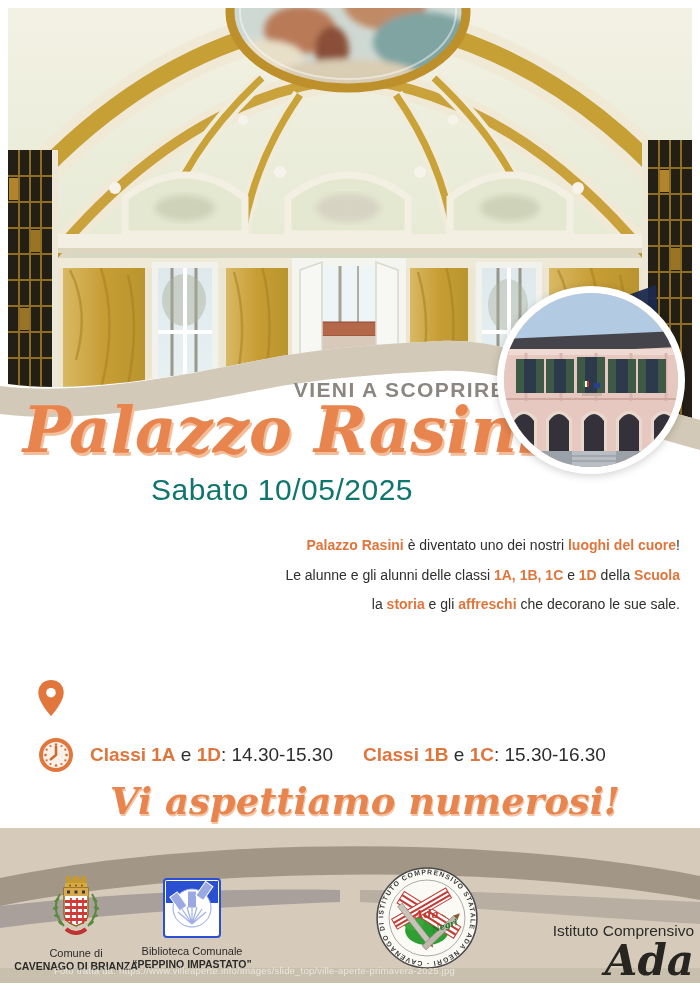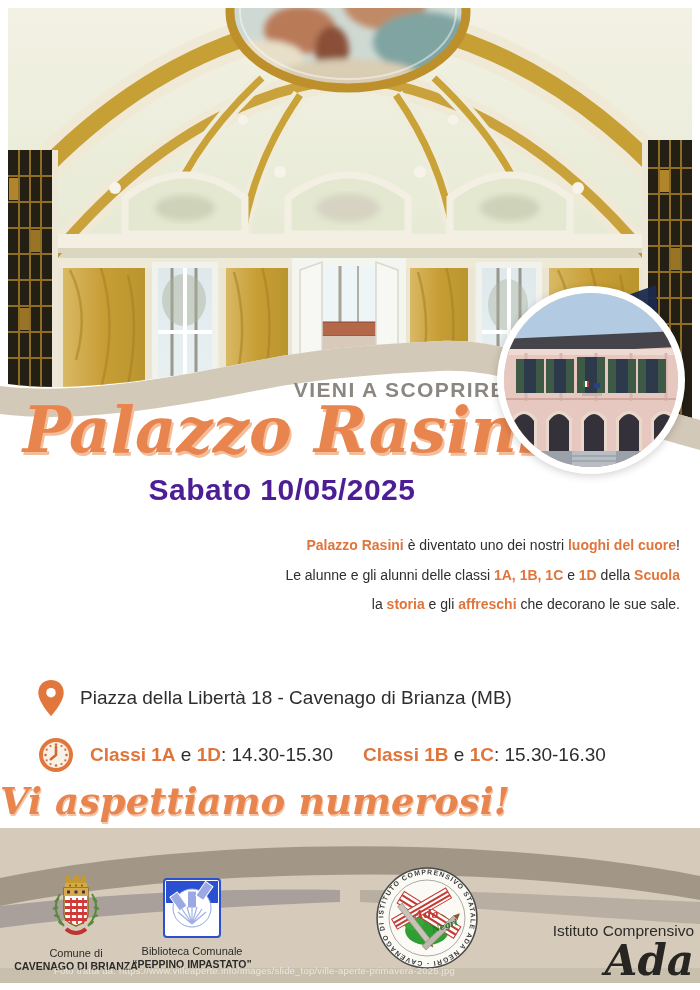--- a/index.html
+++ b/index.html
@@ -7,37 +7,37 @@
         font-family:"Liberation Sans",sans-serif;}
   
   .hero-svg{position:absolute;left:0;top:0;}
   .tagline{position:absolute;top:378px;right:194px;font-size:21px;font-weight:700;
            letter-spacing:1.4px;color:#8b8681;}
   .title{position:absolute;left:8px;top:396px;width:548px;text-align:center;
          font-family:"DejaVu Serif",serif;font-style:italic;font-weight:700;
          font-size:64px;line-height:1.05;color:#e8854f;
          text-shadow:2px 3px 0 #f3bd9a;}
   .date{position:absolute;left:8px;top:473px;width:548px;text-align:center;
-        font-size:30px;font-weight:700;letter-spacing:.5px;color:#4c1d95;}
+        font-size:30px;font-weight:400;letter-spacing:.5px;color:#0f766e;}
   .circle-photo{position:absolute;left:497px;top:286px;width:174px;height:174px;
         border:7px solid #ffffff;border-radius:50%;overflow:hidden;background:#e7c9c2;
         box-shadow:0 2px 8px rgba(0,0,0,.18);}
   
   .paragraph{position:absolute;left:20px;top:531px;width:660px;text-align:right;
              font-size:14px;line-height:29.5px;color:#2f2e2c;font-weight:500;}
   .hl{color:#e0753c;font-weight:700;}
   
   .info-row{position:absolute;left:38px;display:flex;align-items:center;color:#2f2e2c;}
   .row-location{top:680px;}
   .row-time{top:737px;}
   .info-text{font-size:19px;margin-left:16px;}
   .time-group{font-size:19px;margin-left:16px;white-space:nowrap;}
   .time-group + .time-group{margin-left:30px;}
   
-  .closing{position:absolute;left:0;top:779px;width:620px;text-align:left;
+  .closing{position:absolute;left:0;top:779px;width:620px;text-align:right;
            font-family:"DejaVu Serif",serif;font-style:italic;font-weight:700;
            font-size:37px;color:#e8854f;text-shadow:1px 2px 0 #f3c5a6;}
   
   .footer{position:absolute;left:0;top:828px;width:700px;height:155px;overflow:hidden;}
   .footer-waves{position:absolute;left:0;top:0;}
   .logo-block{position:absolute;text-align:center;color:#2b2b28;}
   .comune-block{left:14px;top:46px;width:124px;}
   .biblio-block{left:130px;top:50px;width:124px;}
   .logo-cap1{font-size:11px;margin-top:3px;}
   .logo-cap2{font-size:10.5px;font-weight:700;margin-top:1px;}
@@ -286,21 +286,20 @@
     <div><span class="hl">Palazzo Rasini</span><span> è diventato uno dei nostri </span><span class="hl">luoghi del cuore</span><span>!</span></div>
     <div><span>Le alunne e gli alunni delle classi </span><span class="hl">1A,</span><span> </span><span class="hl">1B,</span><span> </span><span class="hl">1C</span><span> e </span><span class="hl">1D</span><span> della </span><span class="hl">Scuola</span></div>
     <div><span>la </span><span class="hl">storia</span><span> e gli </span><span class="hl">affreschi</span><span> che decorano le sue sale.</span></div>
   </div>
 
   <div class="info-row row-location">
     <svg width="26" height="36" viewBox="0 0 24 34">
       <path d="M12 0 C5 0 0 5 0 12 C0 21 12 34 12 34 C12 34 24 21 24 12 C24 5 19 0 12 0 Z" fill="#e2773d"></path>
       <circle cx="12" cy="12" r="4.5" fill="#ffffff"></circle>
     </svg>
-    <span class="info-text">Piazza della Libertà 18 - Cavenago di Brianza (MB)</span>
   </div>
 
   <div class="info-row row-time">
     <svg width="36" height="36" viewBox="0 0 36 36">
       <circle cx="18" cy="18" r="17" fill="#e2773d"></circle>
       <circle cx="18" cy="18" r="13" fill="#f8f1e7"></circle>
       <g fill="#d06a33">
         <circle cx="18" cy="7.5" r="1.3"></circle>
           <circle cx="23.5" cy="9" r="1.1"></circle>
           <circle cx="27.3" cy="12.7" r="1.1"></circle>

